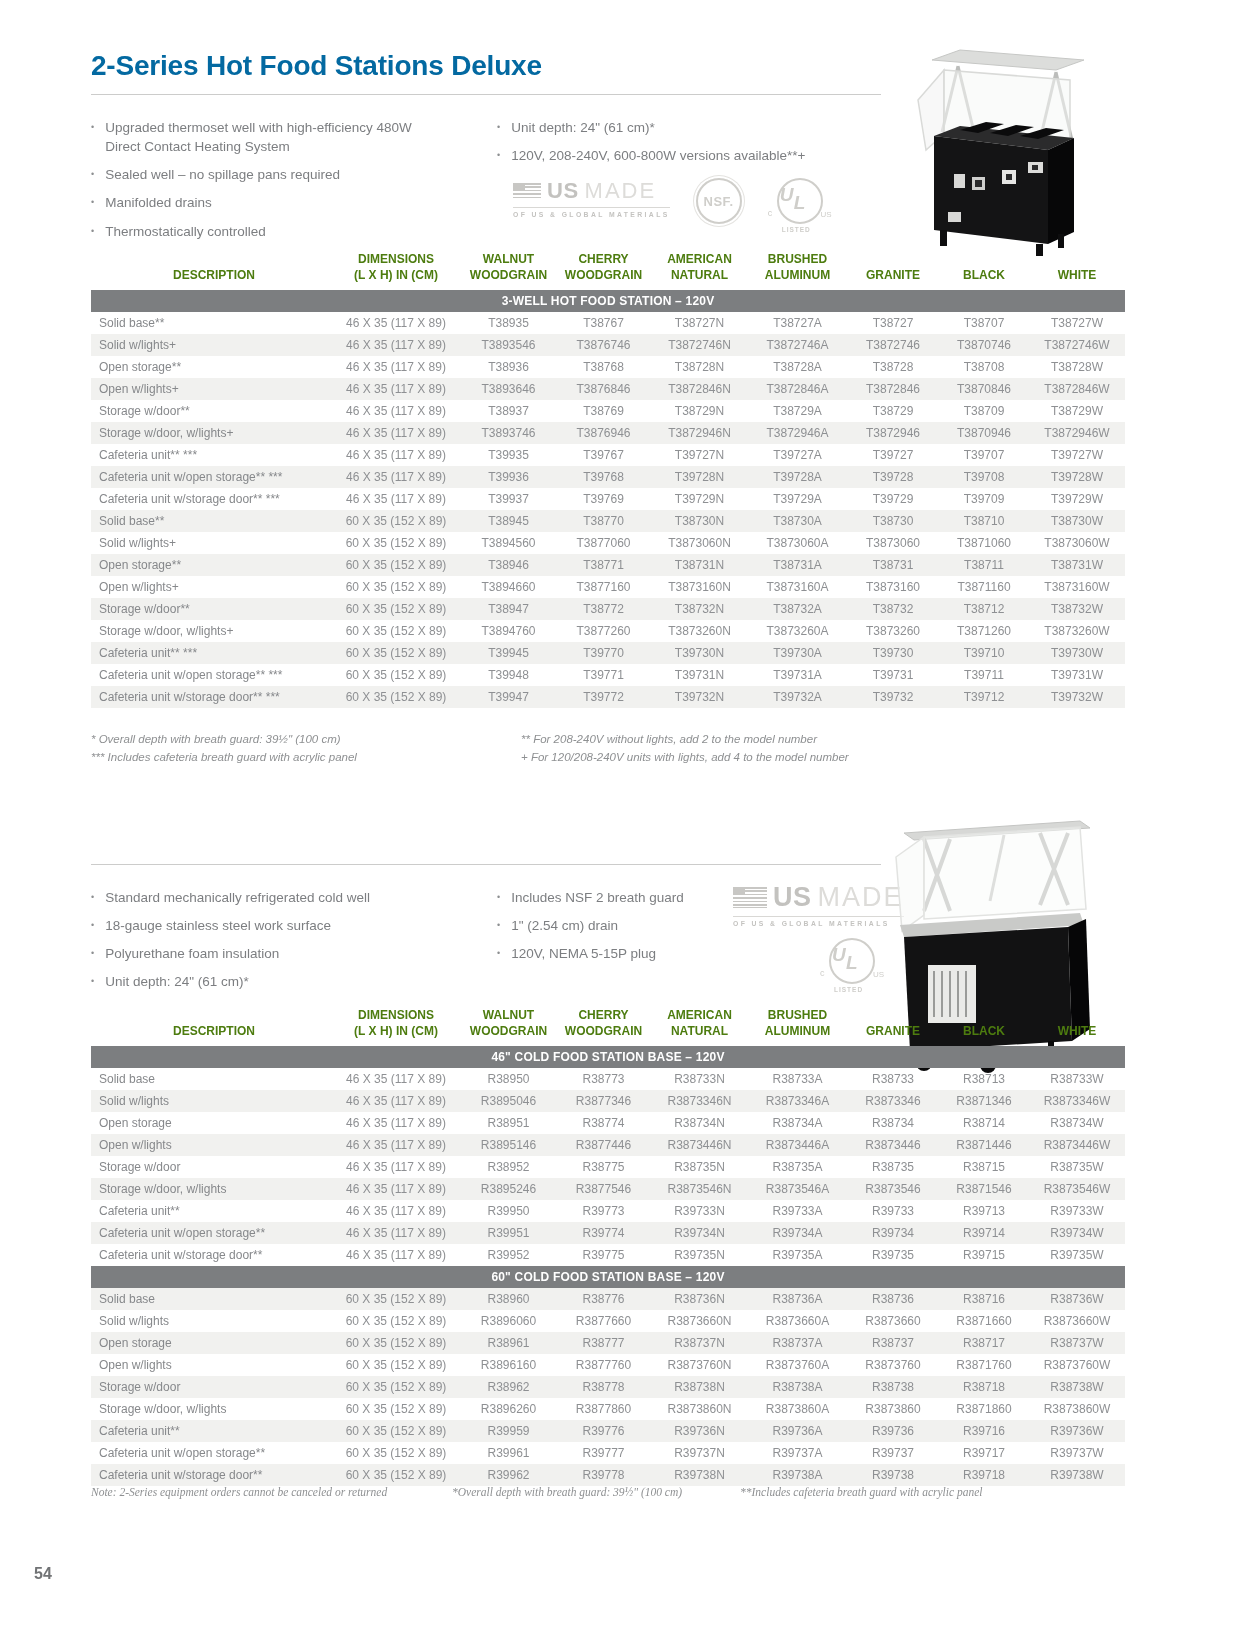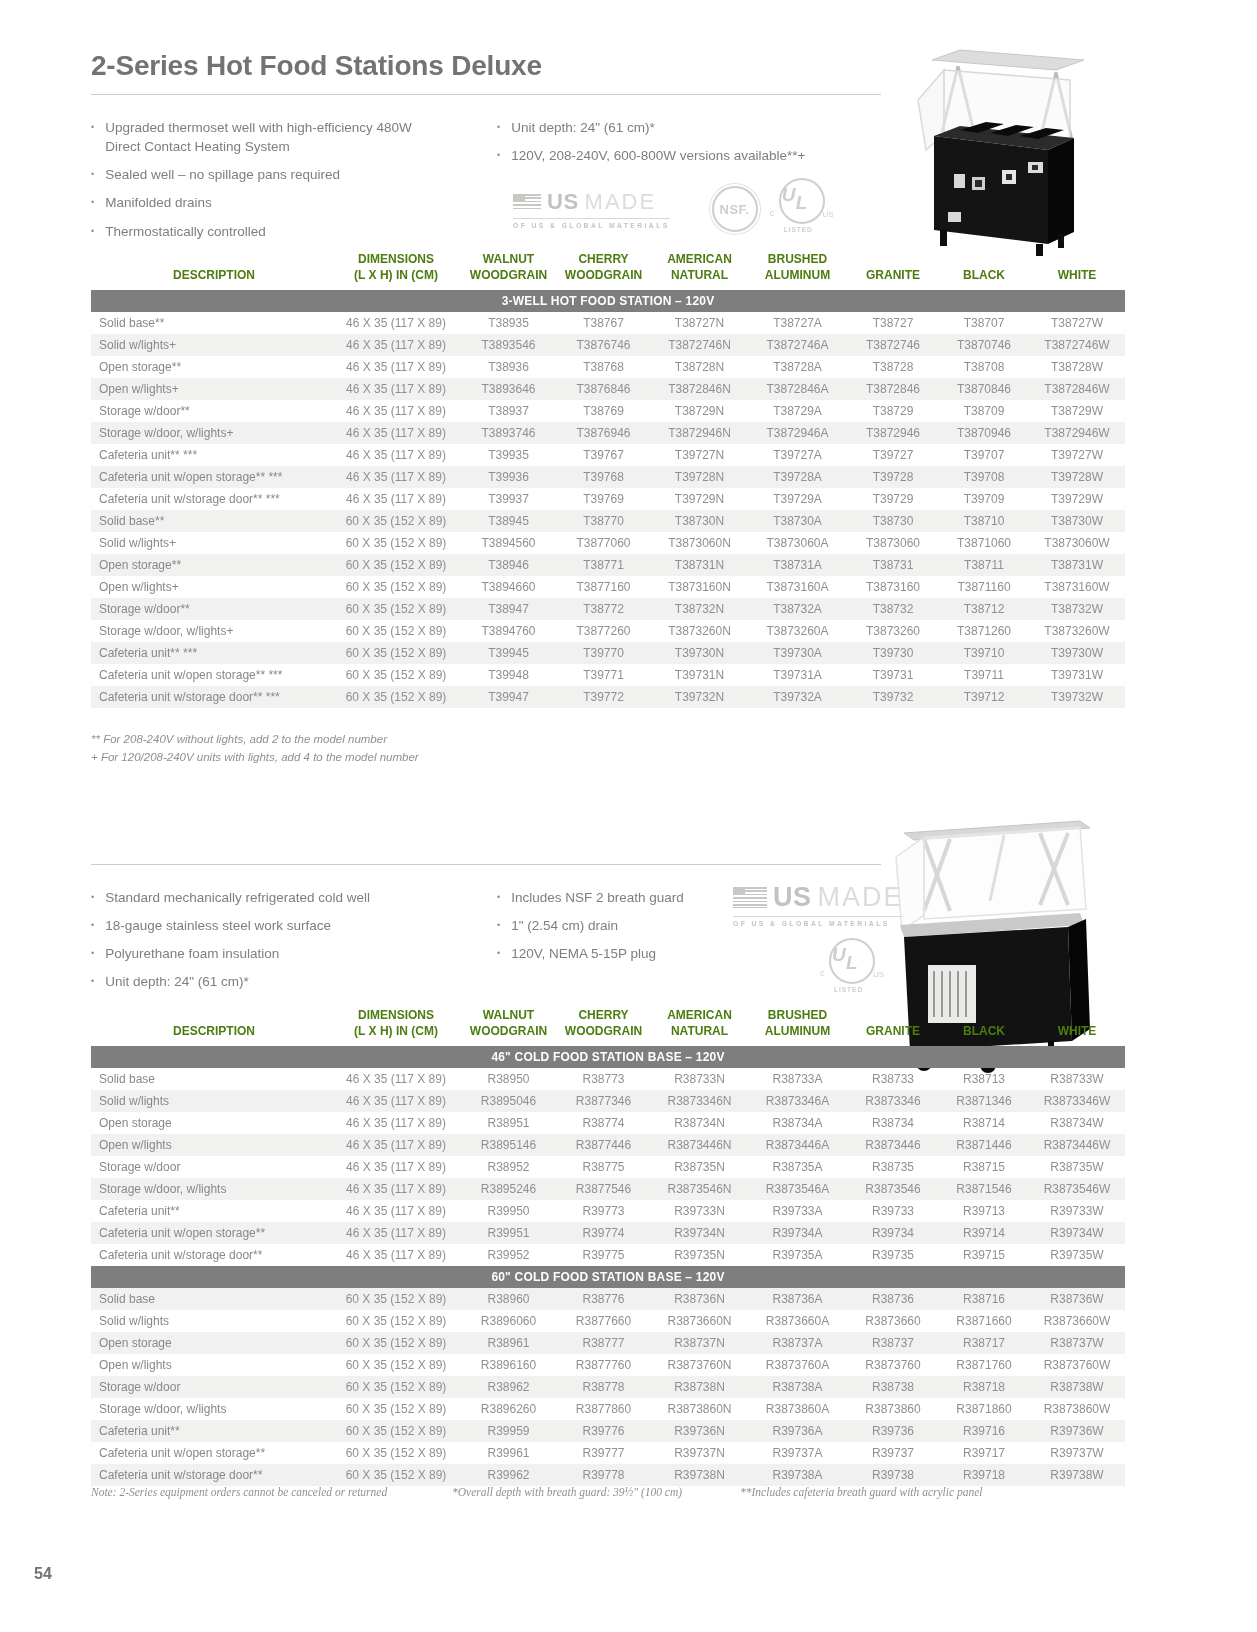--- a/index.html
+++ b/index.html
@@ -1,44 +1,44 @@
 <!DOCTYPE html>
 <html><head>
 <meta charset="utf-8">
 <style>
   * { margin:0; padding:0; box-sizing:border-box; }
   html,body { background:#ffffff; }
   body { font-family:"Liberation Sans", sans-serif; }
   .page { position:relative; width:1257px; height:1632px; background:#fff; overflow:hidden; }
 
-  .sec-title { position:absolute; left:91px; font-size:28px; font-weight:bold; color:#737373; letter-spacing:-0.2px; }
+  .sec-title { position:absolute; left:91px; font-size:28px; font-weight:bold; color:#0369a1; letter-spacing:-0.2px; }
   .rule { position:absolute; left:91px; width:790px; height:1px; background:#cccccb; }
 
   .bullets { position:absolute; }
   .bullet-item { display:flex; gap:11px; color:#7c7e81; font-size:13.5px; line-height:1.42; margin-bottom:9px; }
   .bullet-item .dot { font-size:9px; line-height:1; padding-top:5px; color:#8d8f91; }
 
   
-  .logo-row { position:absolute; display:flex; align-items:center; gap:12px; }
+  .logo-row { position:absolute; display:flex; align-items:flex-start; gap:26px; }
   .usmade { display:inline-block; }
   .usmade-top { display:flex; align-items:center; gap:6px; }
   .flag { position:relative; width:28px; height:17px;
           background:repeating-linear-gradient(to bottom,#c8c7c4 0 1.6px,#ffffff 1.6px 3.4px); }
   .flag:before { content:""; position:absolute; left:0; top:0; width:12px; height:8px; background:#c8c7c4; }
   .usmade-us { font-size:22px; font-weight:800; color:#c3c2bf; letter-spacing:0.5px; }
   .usmade-made { font-size:22px; font-weight:400; color:#dddcd9; letter-spacing:2px; }
   .usmade-sub { margin-top:3px; border-top:1px solid #d9d8d5; padding-top:3px;
                 font-size:6.8px; letter-spacing:2.4px; color:#c4c3c0; font-weight:bold; }
   .usmade.big .flag { width:34px; height:21px; }
   .usmade.big .usmade-us, .usmade.big .usmade-made { font-size:27px; }
 
   .nsf { width:46px; height:46px; border:2px solid #cfceca; border-radius:50%;
          box-shadow:0 0 0 2px #fff,0 0 0 3px #e4e3e0;
          display:flex; align-items:center; justify-content:center;
-         color:#cfceca; font-weight:bold; font-size:13px; letter-spacing:0.5px;margin-left:30px; }
+         color:#cfceca; font-weight:bold; font-size:13px; letter-spacing:0.5px; }
   .ul-wrap { position:relative; width:64px; height:62px; }
   .ul-circle { position:absolute; left:9px; top:0; width:46px; height:46px; border:2.5px solid #cfceca; border-radius:50%; }
   .ul-u { position:absolute; left:12px; top:6px; font-size:19px; font-weight:800; color:#cfceca; font-style:italic; }
   .ul-l { position:absolute; left:26px; top:14px; font-size:19px; font-weight:800; color:#cfceca; font-style:italic; }
   .ul-c { position:absolute; left:0; top:30px; font-size:9px; color:#cfceca; }
   .ul-us { position:absolute; right:0; top:32px; font-size:8px; color:#cfceca; }
   .ul-listed { position:absolute; left:14px; top:48px; font-size:6.5px; letter-spacing:1px; color:#cfceca; font-weight:bold; }
 
   .photo { position:absolute; }
 
@@ -404,20 +404,24 @@
             <td>T39732A</td>
             <td>T39732</td>
             <td>T39712</td>
             <td>T39732W</td>
           </tr>
         </tbody>
     </table>
   </div>
 
   <div class="footnotes" style="left:91px; top:730px; width:1000px;">
+    <div class="col" style="width:430px;">
+        <div class="fn-line">* Overall depth with breath guard: 39½" (100 cm)</div>
+        <div class="fn-line">*** Includes cafeteria breath guard with acrylic panel</div>
+      </div>
     <div class="col">
         <div class="fn-line">** For 208-240V without lights, add 2 to the model number</div>
         <div class="fn-line">+ For 120/208-240V units with lights, add 4 to the model number</div>
       </div>
   </div>
 
   <div class="rule" style="top:864px;"></div>
 
   <div class="bullets" style="left:91px; top:888px; width:380px;">
       <div class="bullet-item">

